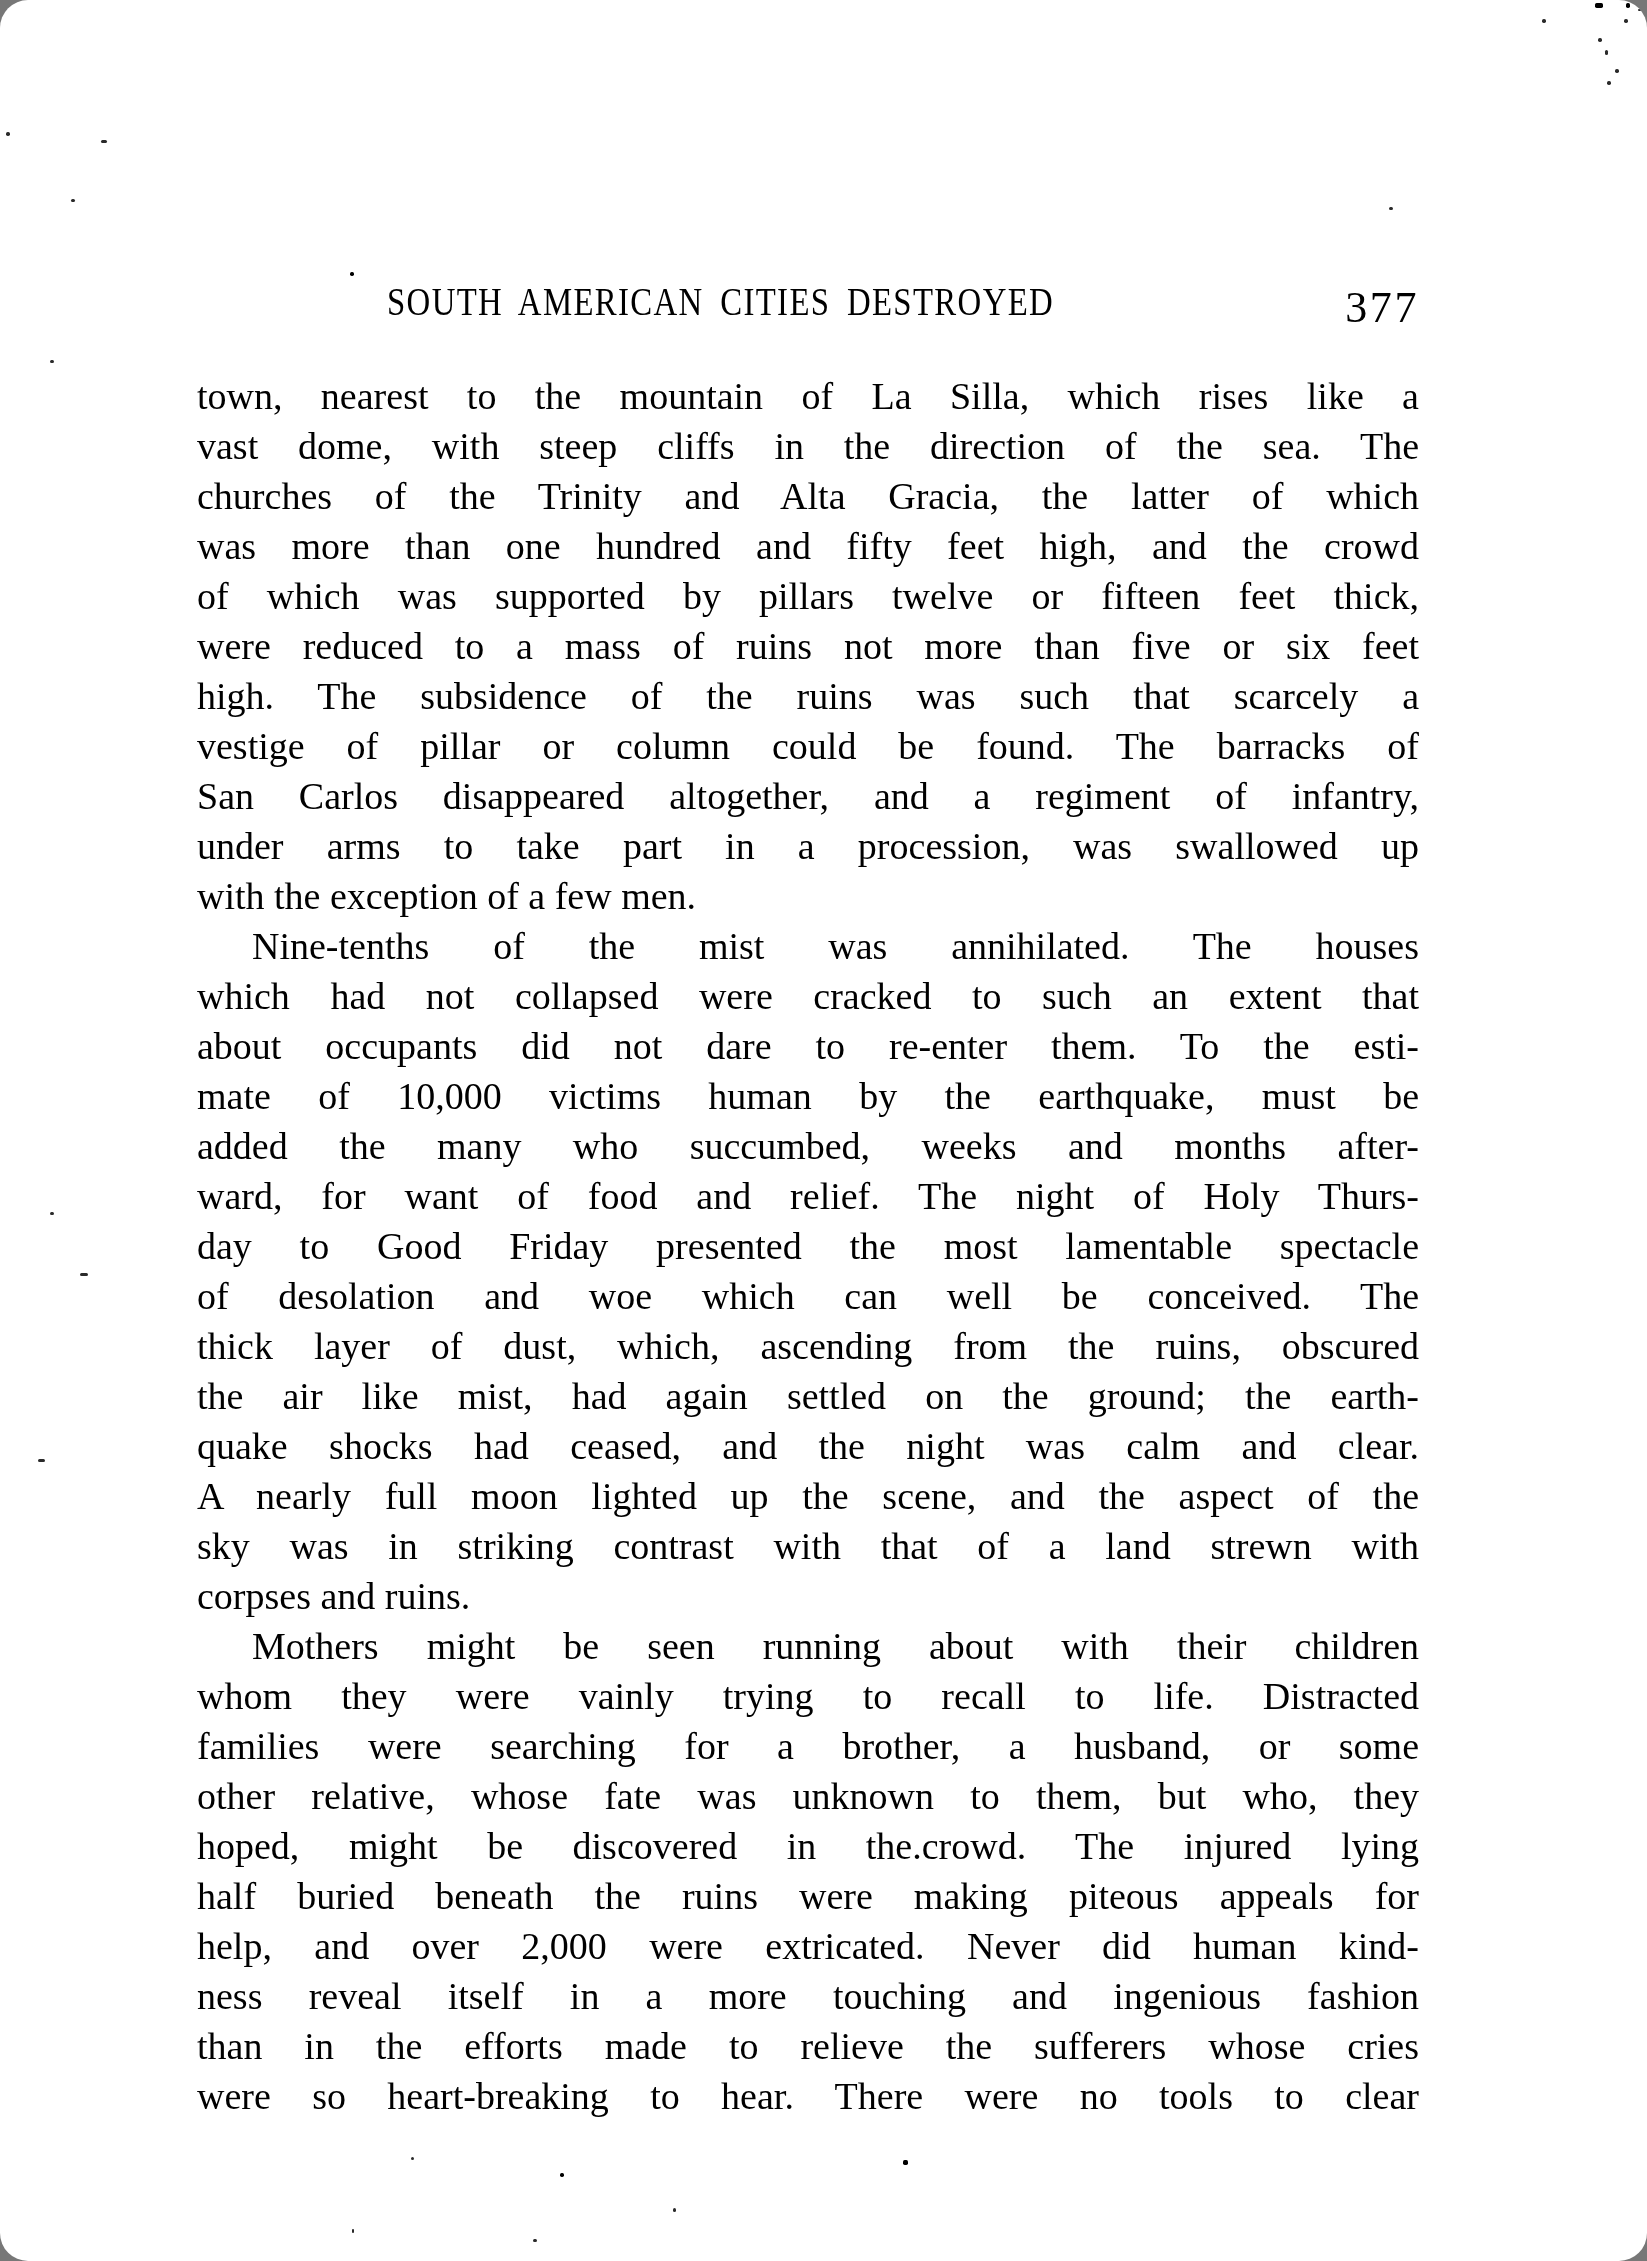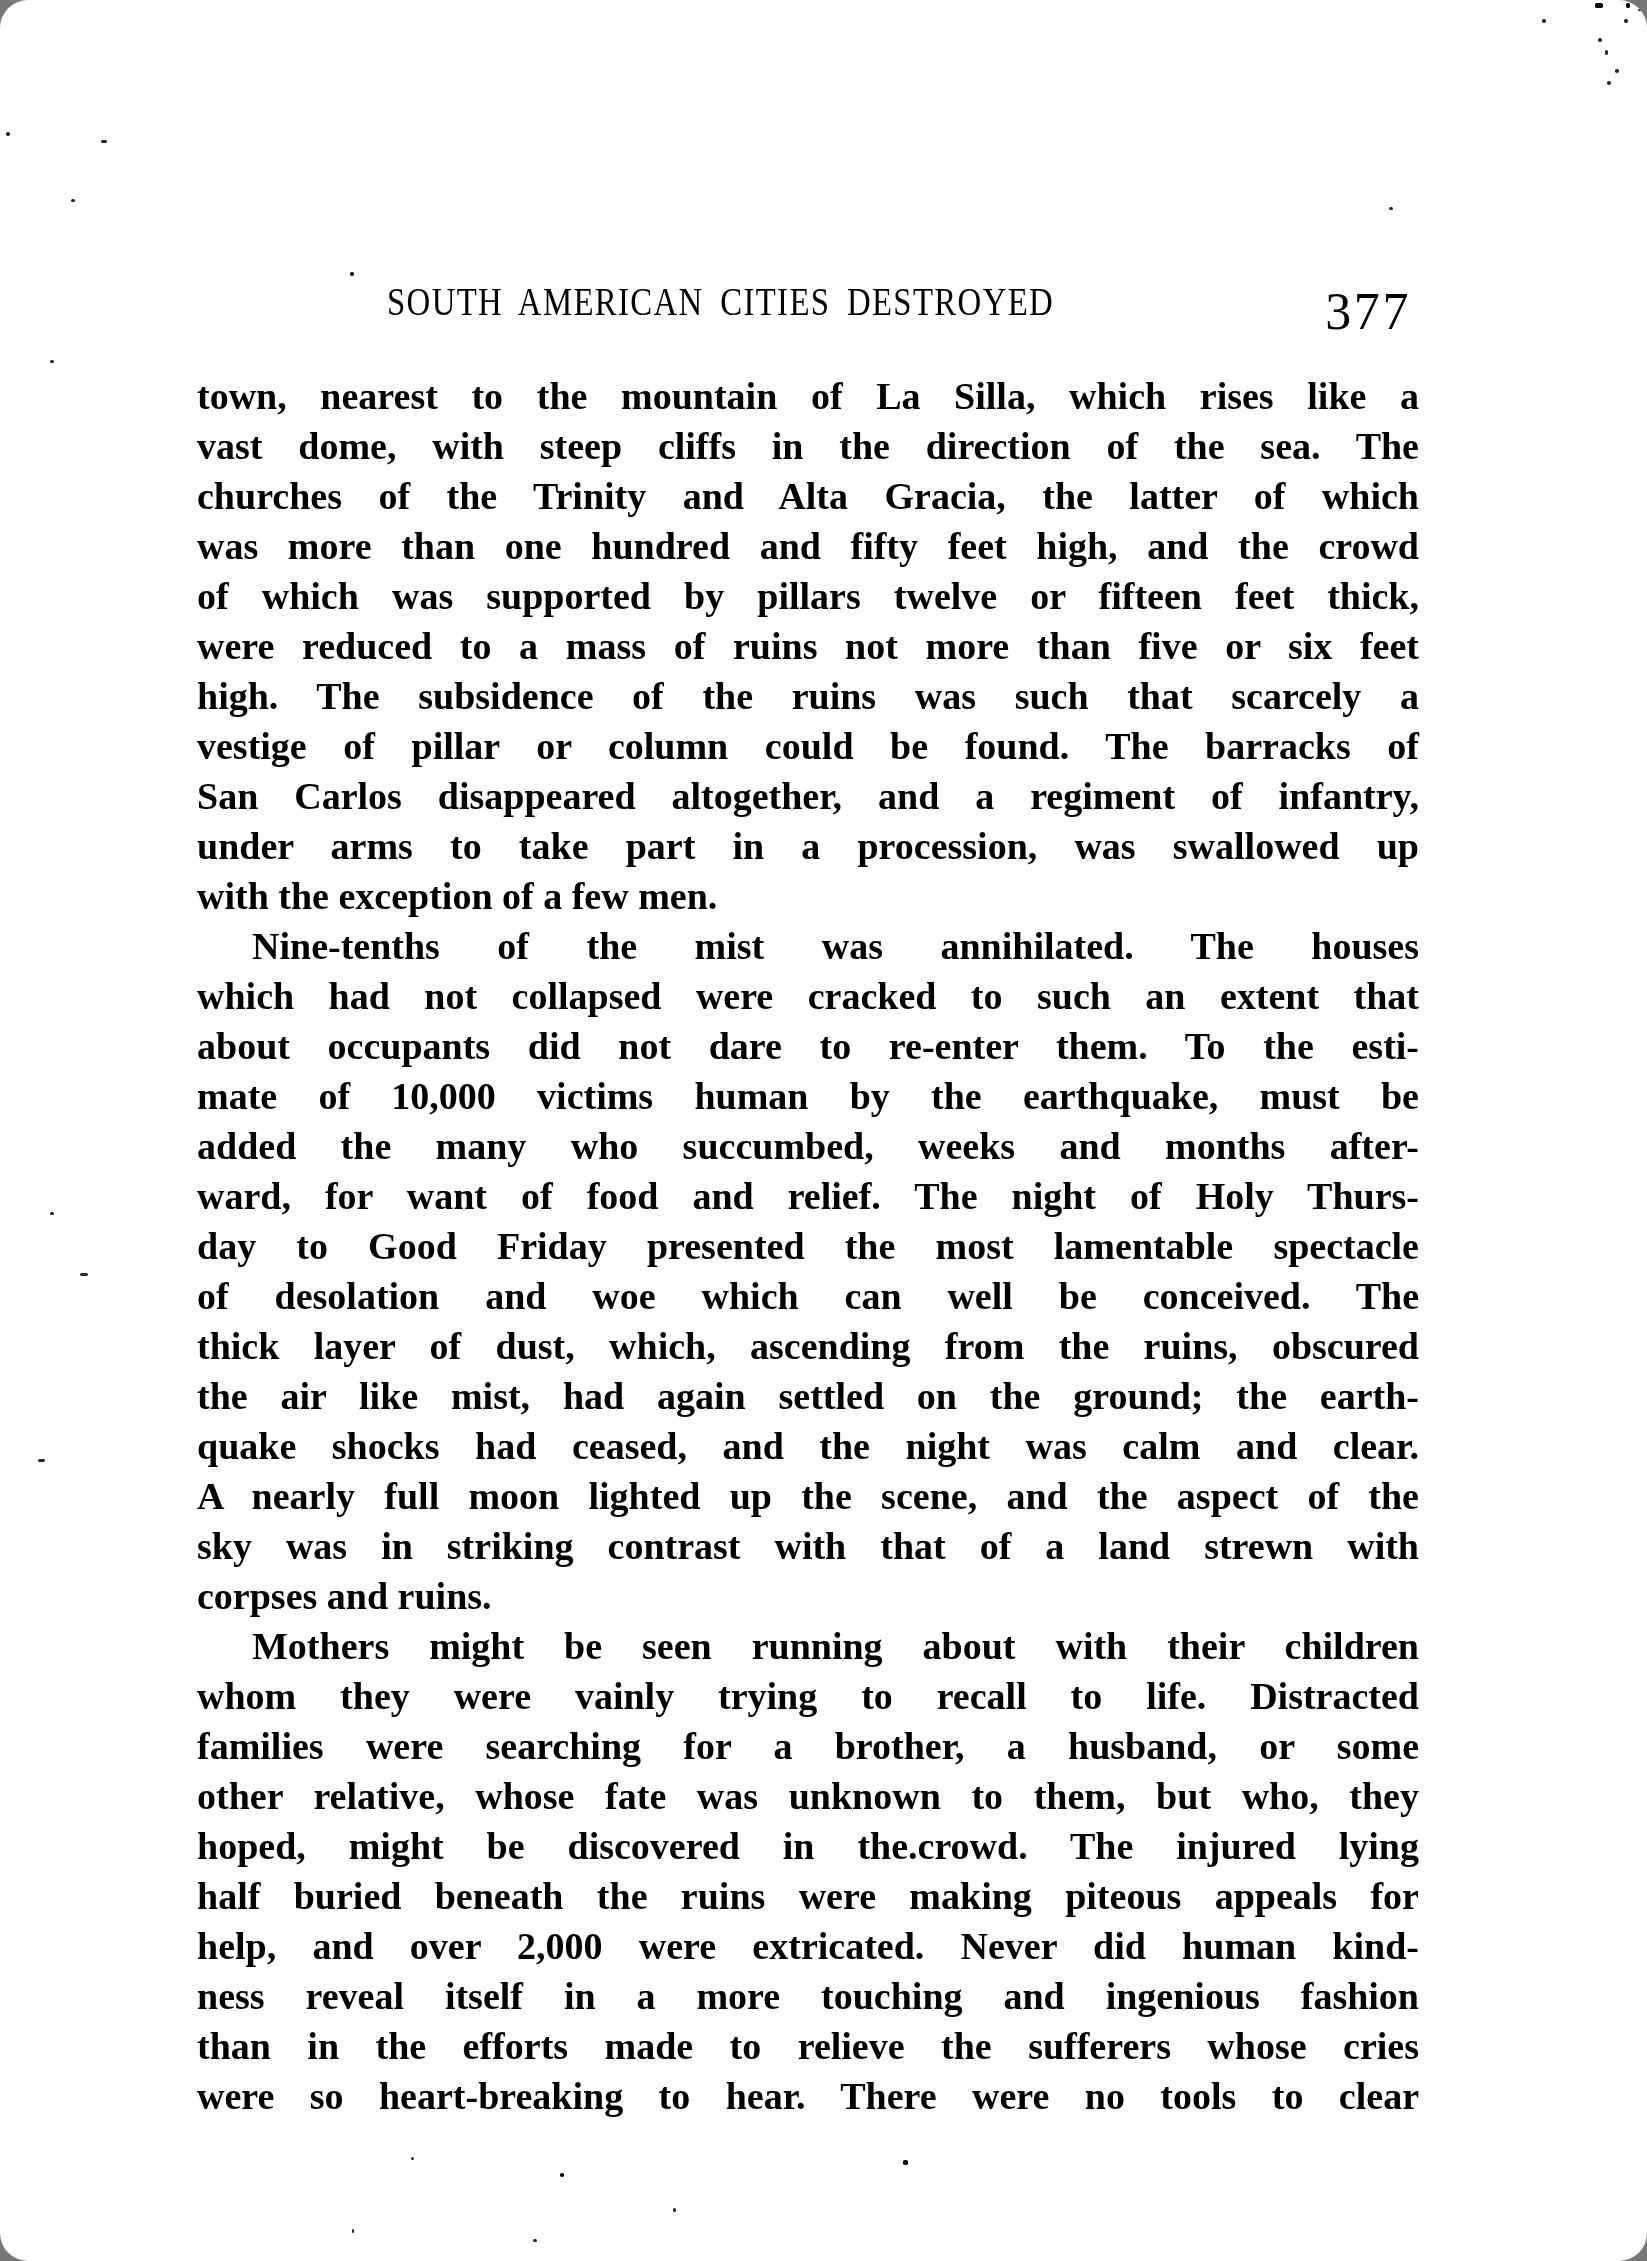--- a/index.html
+++ b/index.html
@@ -29,35 +29,35 @@
     font-size: 41px;
     letter-spacing: 1.7px;
     word-spacing: 8.7px;
     white-space: nowrap;
     transform: scaleX(0.80);
     transform-origin: left center;
     font-weight: 400;
   }
   .head-page {
     position: absolute;
-    right: 8px;
+    right: 0;
     top: 7px;
-    font-size: 52px;
+    font-size: 44px;
     letter-spacing: 2.6px;
   }
   
   .body-text {
     position: absolute;
     left: 197px;
     top: 371px;
     width: 1222px;
     font-size: 38px;
     line-height: 50px;
   }
-  .paragraph { margin: 0; font-weight: bold; }
+  .paragraph { margin: 0; }
   .line {
     height: 50px;
     text-align: justify;
     text-align-last: justify;
     white-space: normal;
   }
   .line.flush { text-align-last: left; }
   .line.indent { text-indent: 55px; }
   
   .speck {

